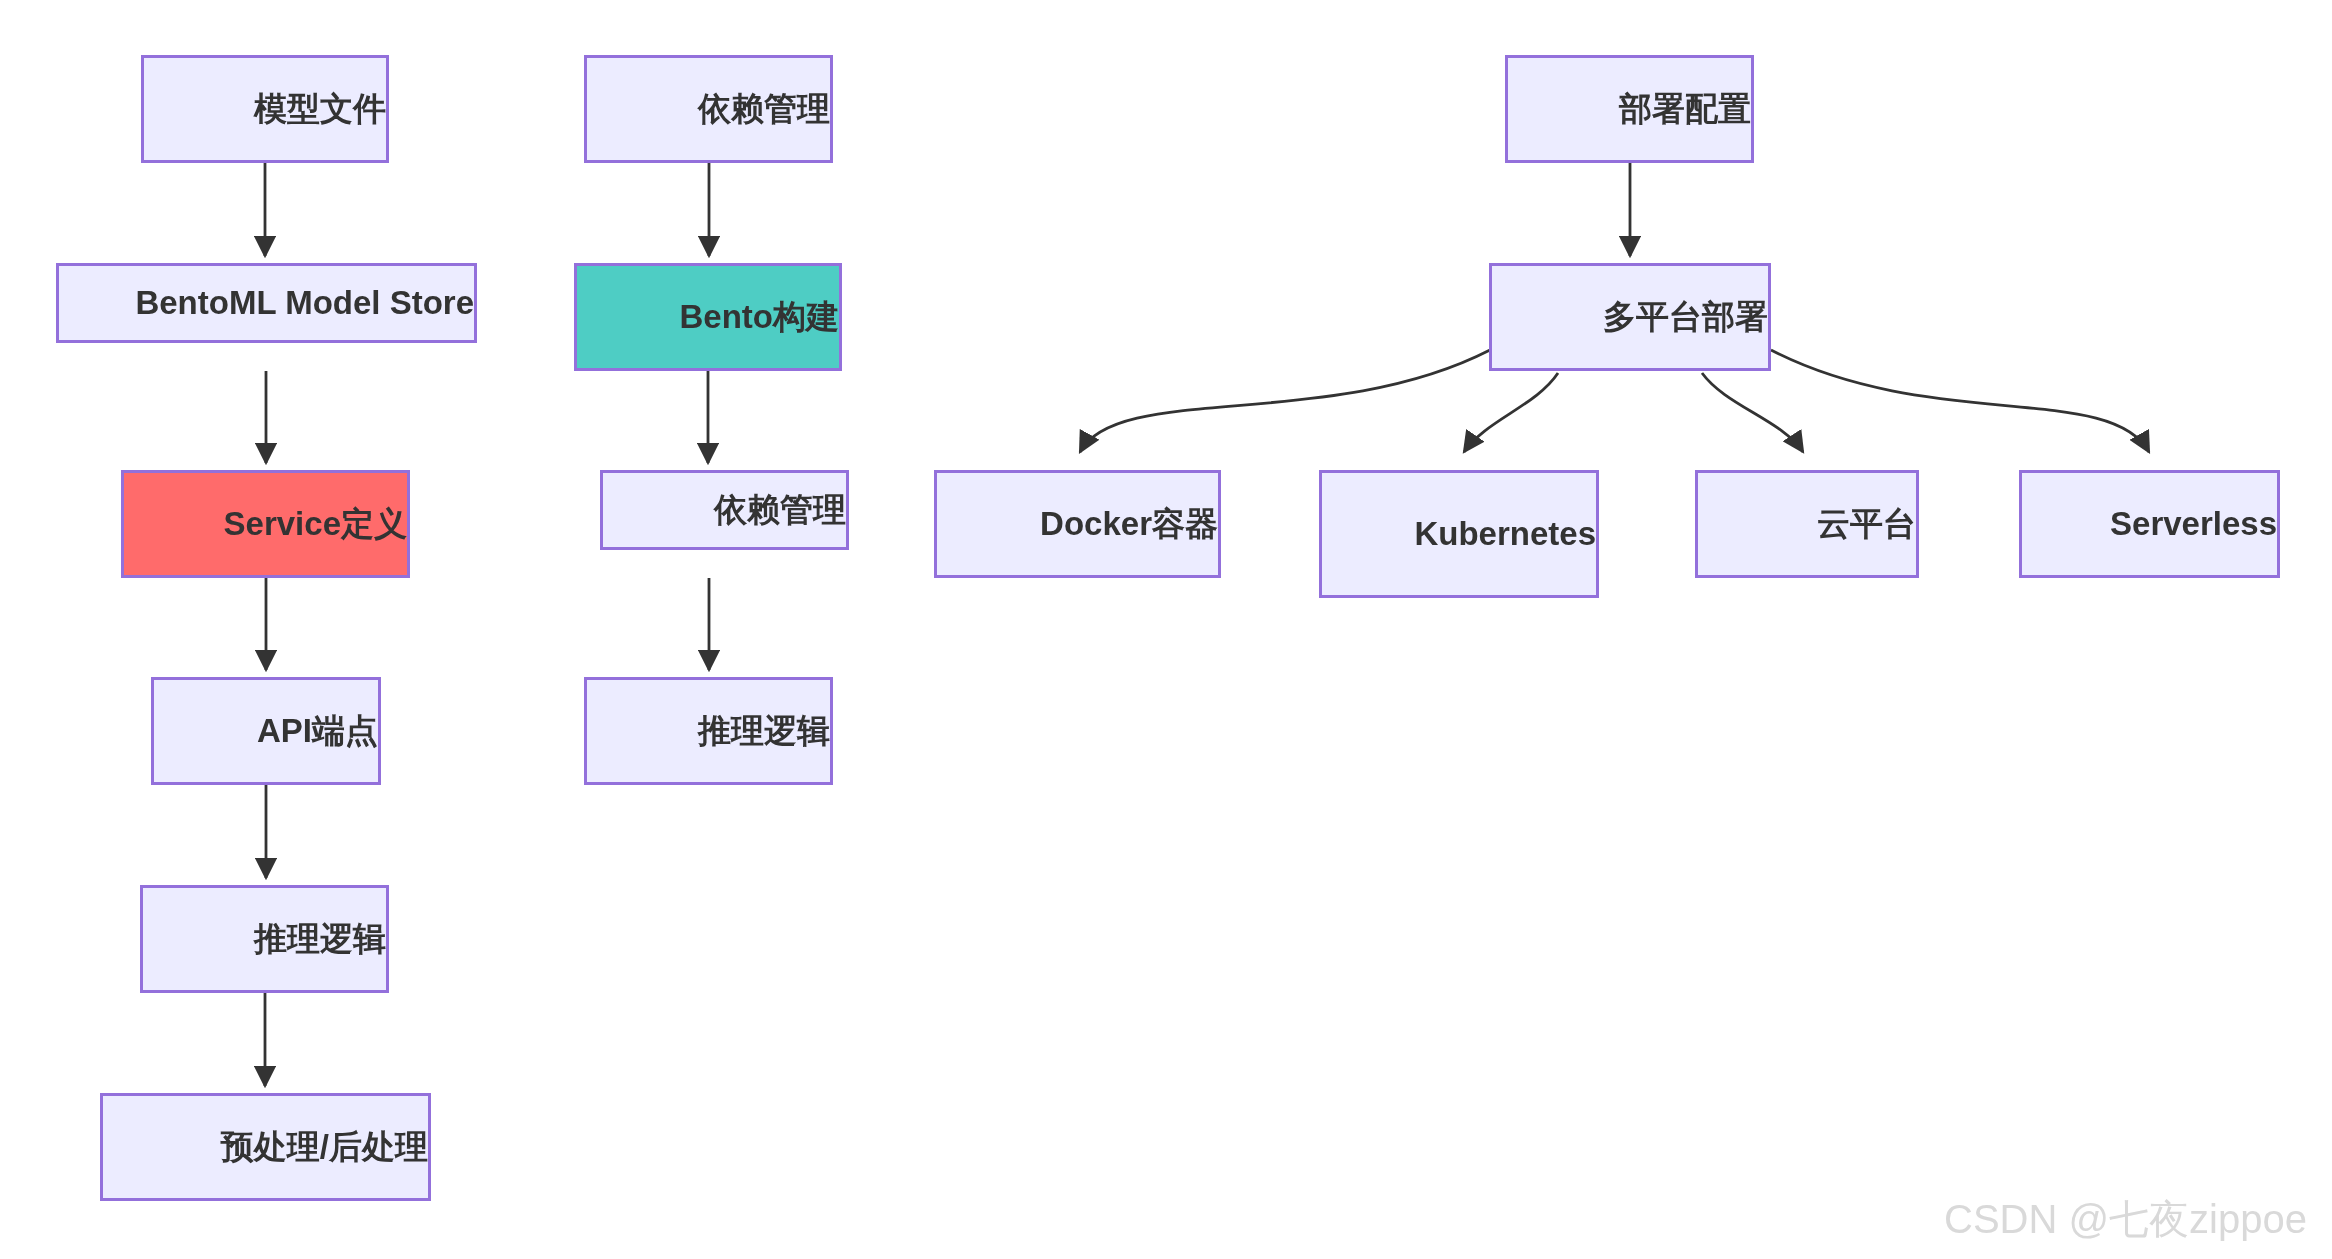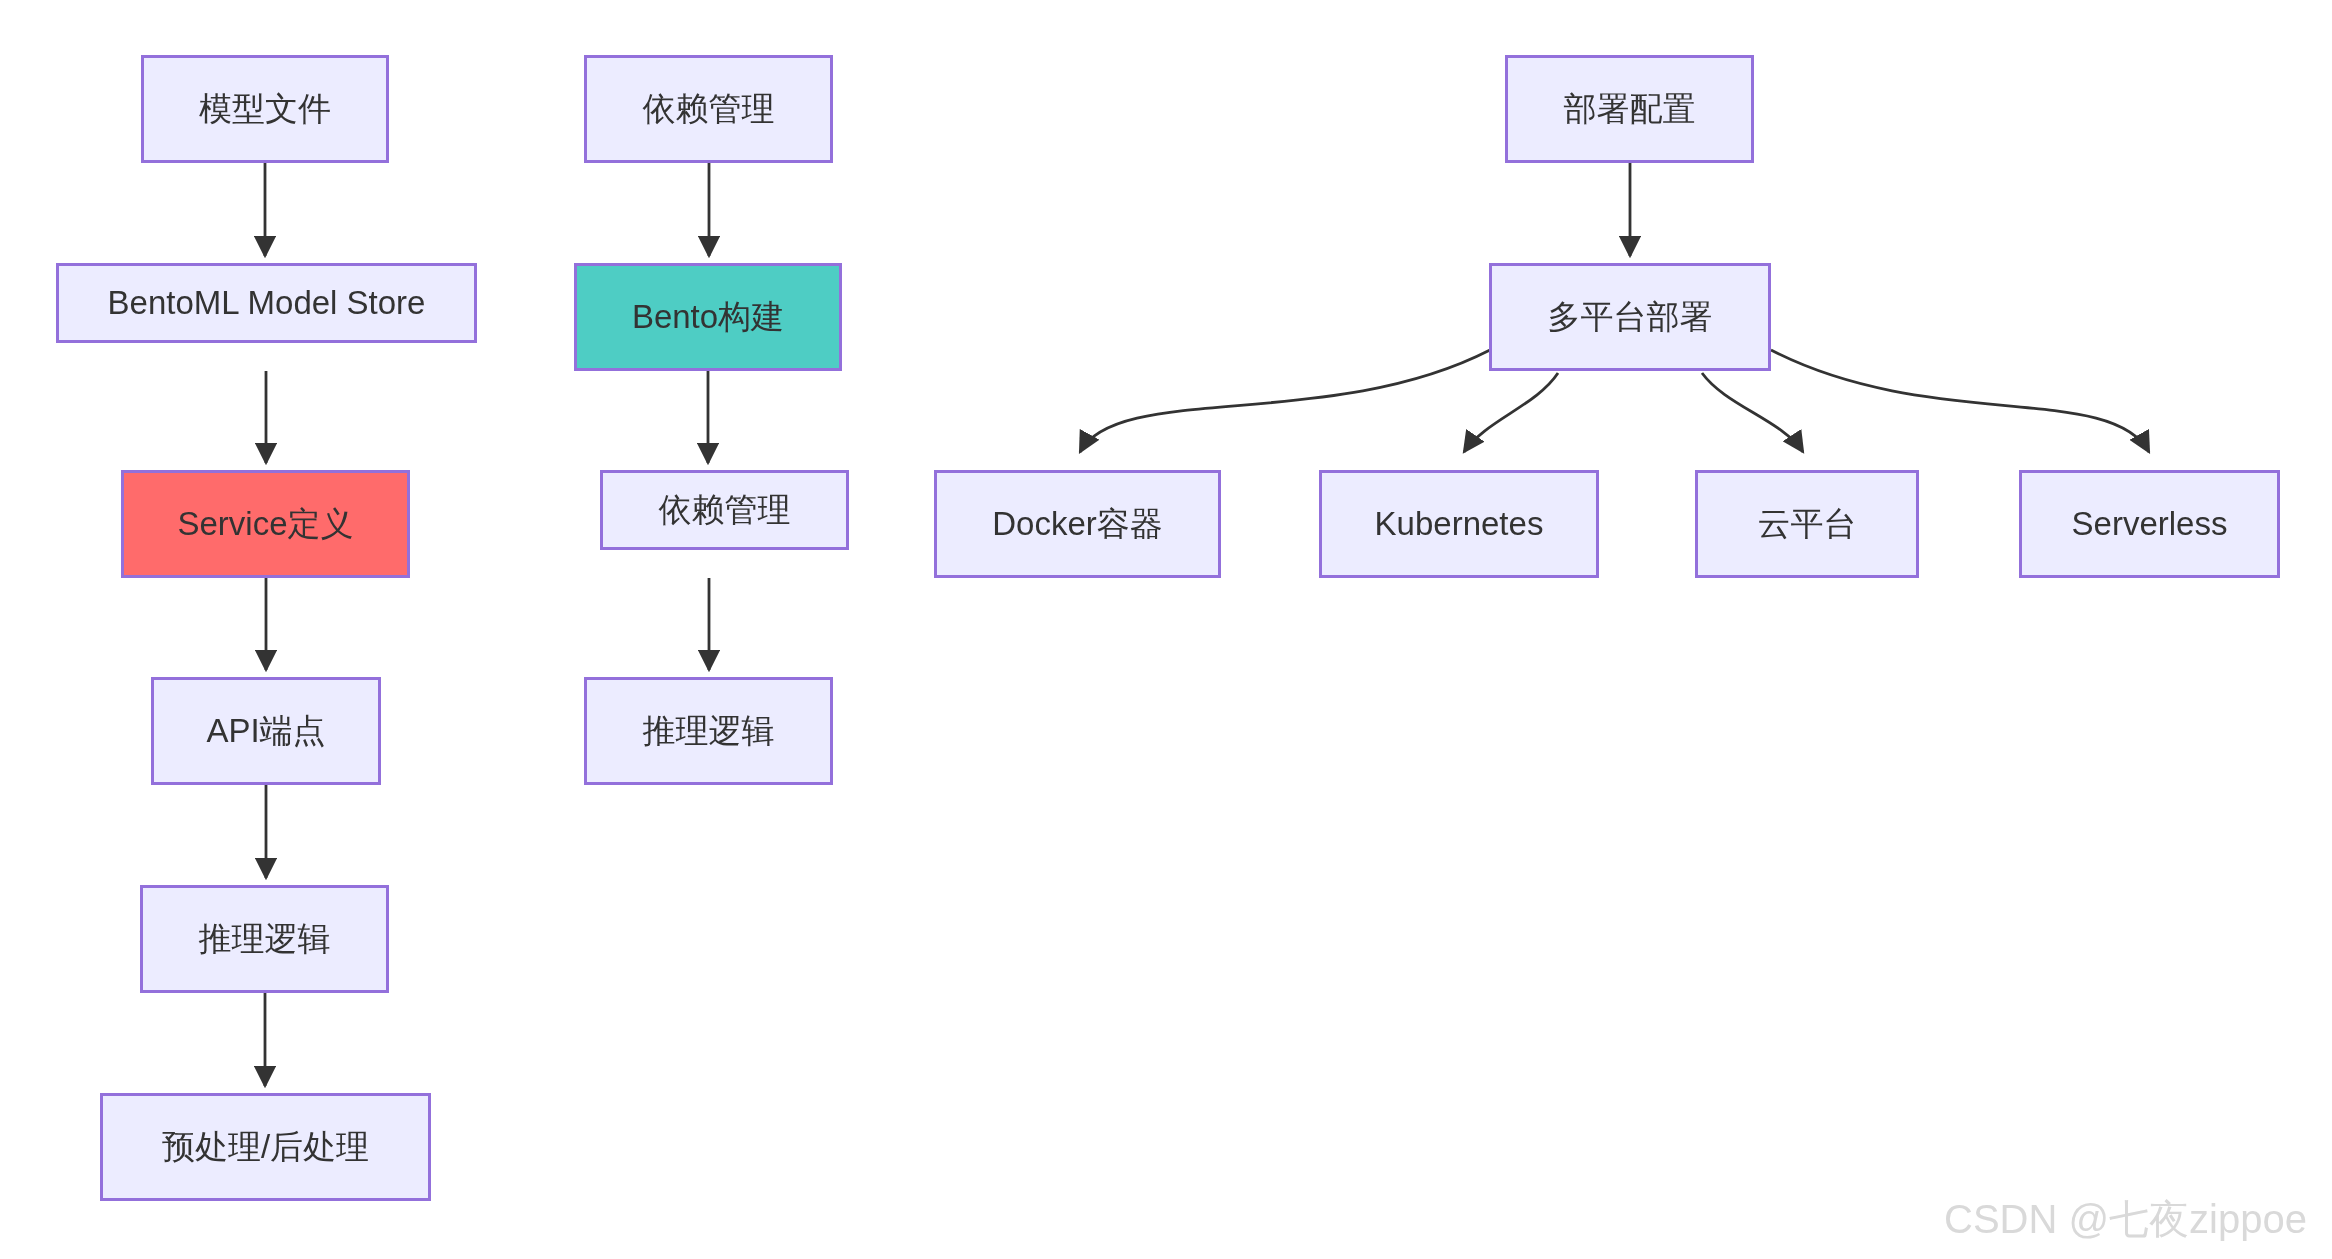--- a/index.html
+++ b/index.html
@@ -19,47 +19,48 @@
     overflow:hidden;
     font-family:"Liberation Sans","DejaVu Sans",sans-serif;
   }
   .edges{
     position:absolute;left:0;top:0;width:2332px;height:1259px;
   }
   .edge{fill:none;stroke:var(--edge);stroke-width:2.8px;}
   .node{
     position:absolute;
     box-sizing:border-box;
-    display:flex;align-items:center;justify-content:center;
+    display:flex;align-items:center;justify-content:flex-end;
     background:var(--node-fill);
     border:3px solid var(--node-border);
     color:var(--text);
     font-size:33px;
     line-height:1.2;
     text-align:center;
     white-space:nowrap;
+    font-weight:bold;
   }
   .accent-red{background:var(--accent-red);}
   .accent-teal{background:var(--accent-teal);}
 
   
   .p-a1{left:141px;top:55px;width:248px;height:108px}
   .p-a2{left:56px;top:263px;width:421px;height:80px}
   .p-a3{left:121px;top:470px;width:289px;height:108px}
   .p-a4{left:151px;top:677px;width:230px;height:108px}
   .p-a5{left:140px;top:885px;width:249px;height:108px}
   .p-a6{left:100px;top:1093px;width:331px;height:108px}
   .p-b1{left:584px;top:55px;width:249px;height:108px}
   .p-b2{left:574px;top:263px;width:268px;height:108px}
   .p-b3{left:600px;top:470px;width:249px;height:80px}
   .p-b4{left:584px;top:677px;width:249px;height:108px}
   .p-c1{left:1505px;top:55px;width:249px;height:108px}
   .p-c2{left:1489px;top:263px;width:282px;height:108px}
   .p-d1{left:934px;top:470px;width:287px;height:108px}
-  .p-d2{left:1319px;top:470px;width:280px;height:108px}
+  .p-d2{left:1319px;top:470px;width:280px;height:128px}
   .p-d3{left:1695px;top:470px;width:224px;height:108px}
   .p-d4{left:2019px;top:470px;width:261px;height:108px}
 
   .watermark{
     position:absolute;
     left:1944px;top:1192px;
     font-size:40px;
     color:var(--watermark);
     text-shadow:1px 1px 0 #ffffff;
     white-space:nowrap;

